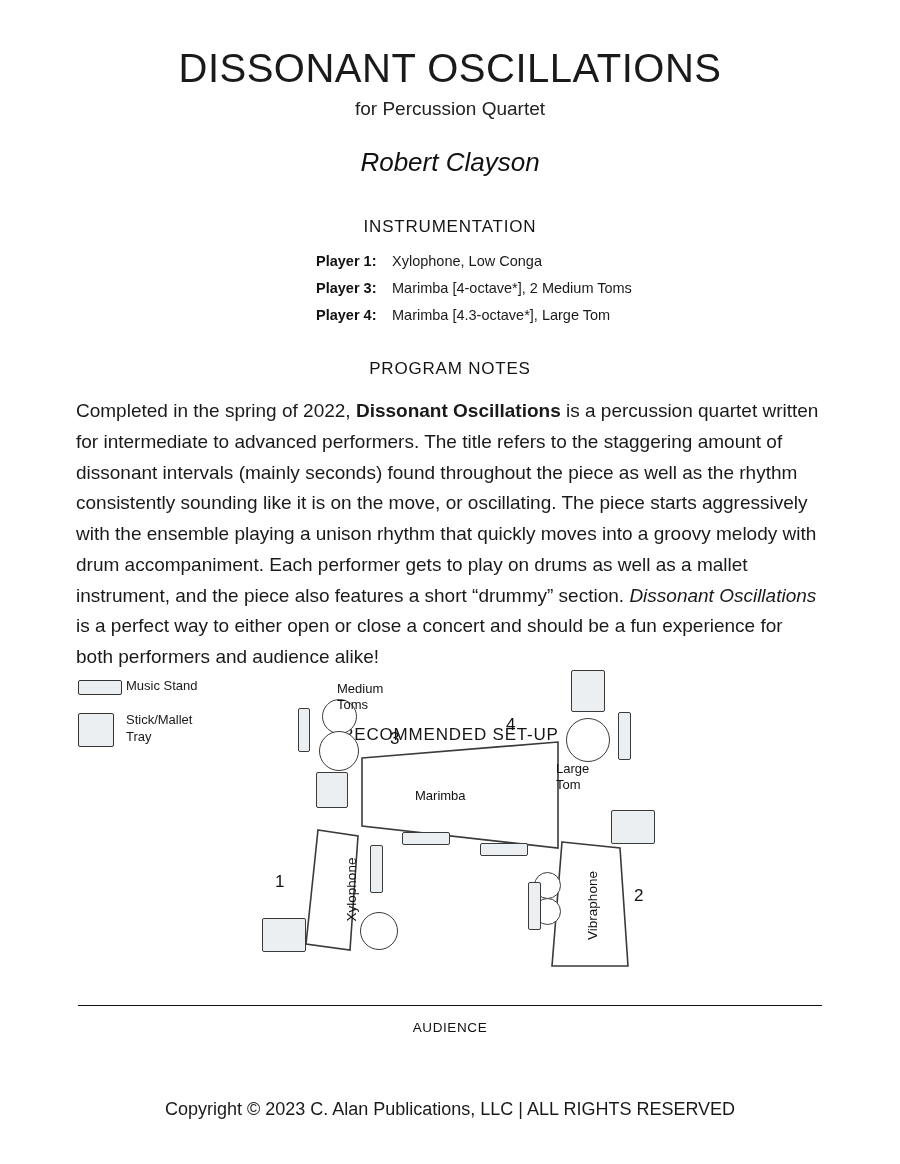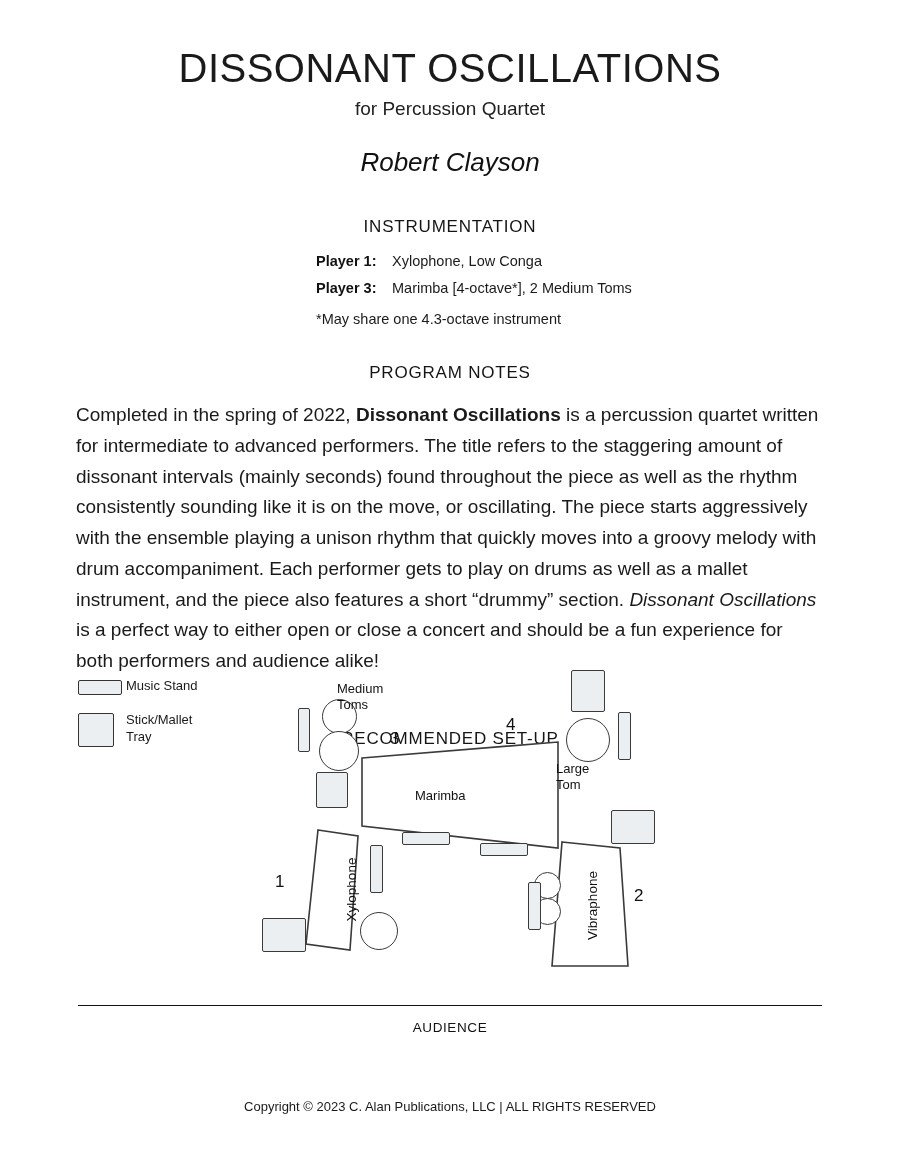--- a/index.html
+++ b/index.html
@@ -147,21 +147,21 @@
     font-size: 13.5px;
     letter-spacing: 0.6px;
     color: #111;
   }
   .copyright {
     position: absolute;
     top: 1099px;
     left: 0;
     width: 900px;
     text-align: center;
-    font-size: 13px;
+    font-size: 18px;
     color: #1a1a1a;
   }
 
   
   .dg { position: absolute; }
   .rect-item {
     border: 1.4px solid #3a3a3a;
     background: #eceff1;
     border-radius: 2px;
     box-sizing: border-box;
@@ -204,23 +204,26 @@
 
   <ul class="instr-list">
     <li class="instr-row">
       <span class="instr-player">Player 1:</span>
       <span class="instr-inst">Xylophone, Low Conga</span>
     </li>
     <li class="instr-row">
       <span class="instr-player">Player 3:</span>
       <span class="instr-inst">Marimba [4-octave*], 2 Medium Toms</span>
     </li>
+    <li class="instr-row">
+      <span class="instr-player">Player 4:</span>
+      <span class="instr-inst">Marimba [4.3-octave*], Large Tom</span>
+    </li>
   </ul>
 
-  <div class="instr-note">*May share one 4.3-octave instrument</div>
 
   <h2 class="section-heading" id="program-notes-heading">PROGRAM NOTES</h2>
 
   <p class="program-notes"><span>Completed in the spring of 2022, </span><b>Dissonant Oscillations</b><span> is a percussion quartet written for intermediate to advanced performers. The title refers to the staggering amount of dissonant intervals (mainly seconds) found throughout the piece as well as the rhythm consistently sounding like it is on the move, or oscillating. The piece starts aggressively with the ensemble playing a unison rhythm that quickly moves into a groovy melody with drum accompaniment. Each performer gets to play on drums as well as a mallet instrument, and the piece also features a short “drummy” section. </span><i>Dissonant Oscillations</i><span> is a perfect way to either open or close a concert and should be a fun experience for both performers and audience alike!</span></p>
 
   <div style="margin-top:52px;">
     <h2 class="section-heading" id="setup-heading">RECOMMENDED SET-UP</h2>
   </div>
 
   <div class="legend-stand-box"></div>

